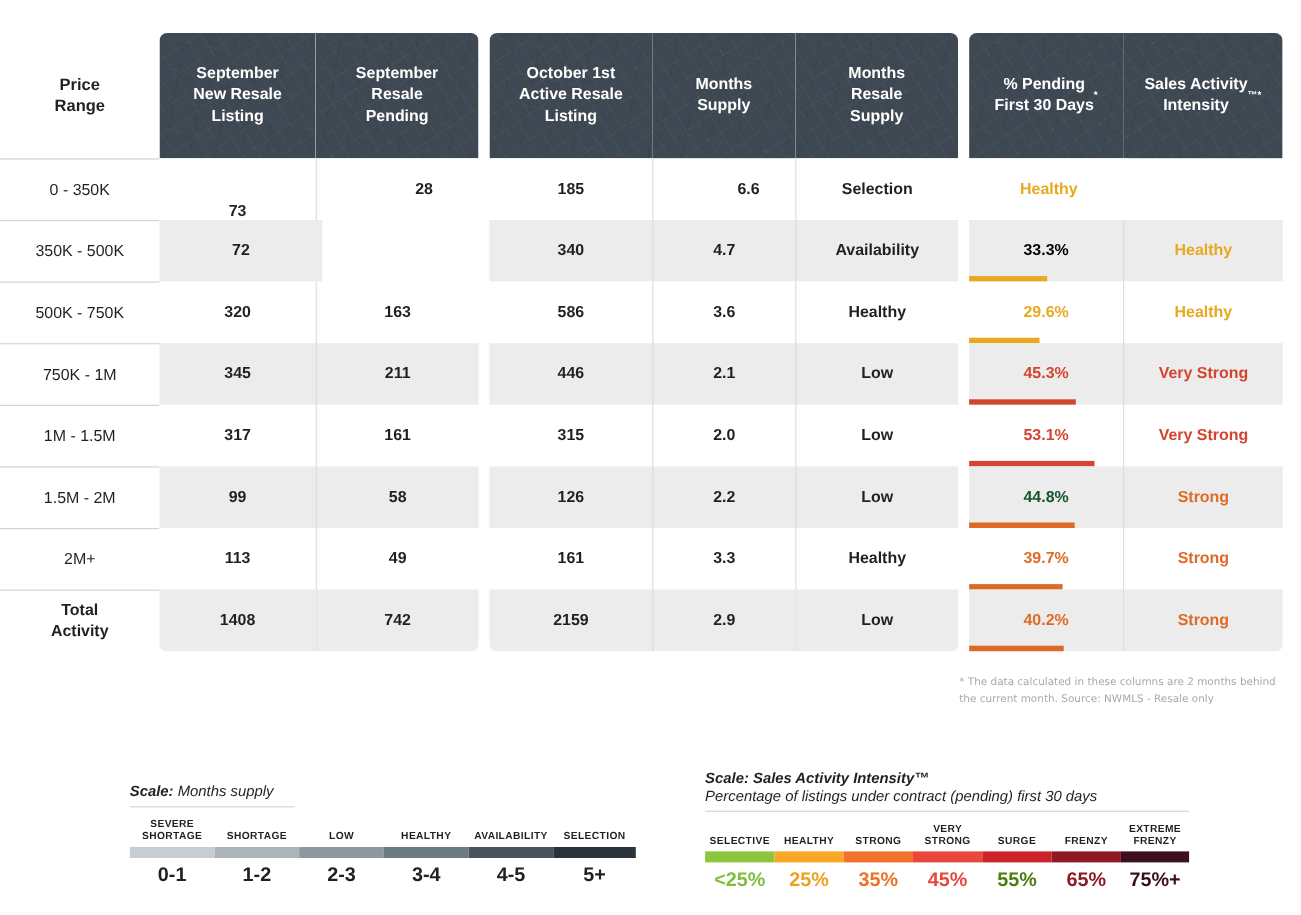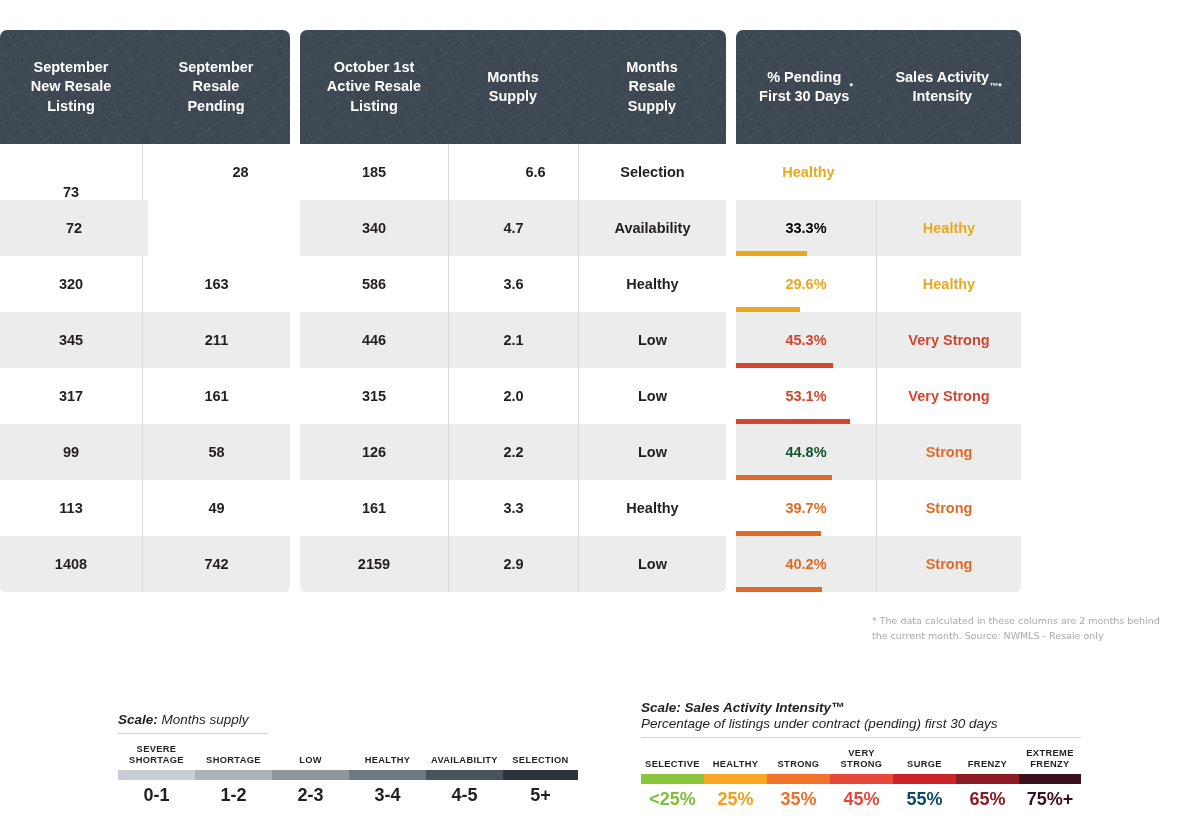--- a/index.html
+++ b/index.html
@@ -133,20 +133,33 @@
   }
   #legend-months .scale-vals > div { color: #231f20; }
 </style>
 </head>
 <body>
 
 <div class="page">
 
   <div class="table-wrap">
 
+    <div class="colgroup" style="width:145px;">
+      <div class="pr-hdr" id="pr-header">Price<br>Range</div>
+      <div id="pr-cells">
+          <div class="pr-cell">0 - 350K</div>
+          <div class="pr-cell">350K - 500K</div>
+          <div class="pr-cell">500K - 750K</div>
+          <div class="pr-cell">750K - 1M</div>
+          <div class="pr-cell">1M - 1.5M</div>
+          <div class="pr-cell">1.5M - 2M</div>
+          <div class="pr-cell">2M+</div>
+          <div class="pr-cell total">Total<br>Activity</div>
+        </div>
+    </div>
 
     <div class="colgroup grp" id="grp-0" style="width: 290px;">
         <div class="hdr-row">
           <div class="hdr" style="width: 142px;">September<br>New Resale<br>Listing</div>
           <div class="hdr" style="width: 148px;">September<br>Resale<br>Pending</div>
         </div>
         <div class="body-row row-norm">
           <div class="cell" style="width: 142px; align-items: flex-end;">
             <span>73</span>
           </div>
@@ -440,19 +453,19 @@
         <div style="width: 63px; background: rgb(232, 72, 60);"></div>
         <div style="width: 63px; background: rgb(204, 34, 41);"></div>
         <div style="width: 63px; background: rgb(142, 26, 37);"></div>
         <div style="width: 62px; background: rgb(59, 15, 30);"></div>
       </div>
     <div class="scale-vals" id="li-vals">
         <div style="width: 63px; color: rgb(127, 190, 60);">&lt;25%</div>
         <div style="width: 63px; color: rgb(240, 160, 31);">25%</div>
         <div style="width: 63px; color: rgb(238, 113, 39);">35%</div>
         <div style="width: 63px; color: rgb(232, 72, 60);">45%</div>
-        <div style="width: 63px; color: #0c4a6e;">55%</div>
+        <div style="width: 63px; color: #4d7c0f;">55%</div>
         <div style="width: 63px; color: rgb(142, 26, 37);">65%</div>
         <div style="width: 62px; color: rgb(59, 15, 30);">75%+</div>
       </div>
   </div>
 
 </div>
 
 </body></html>

